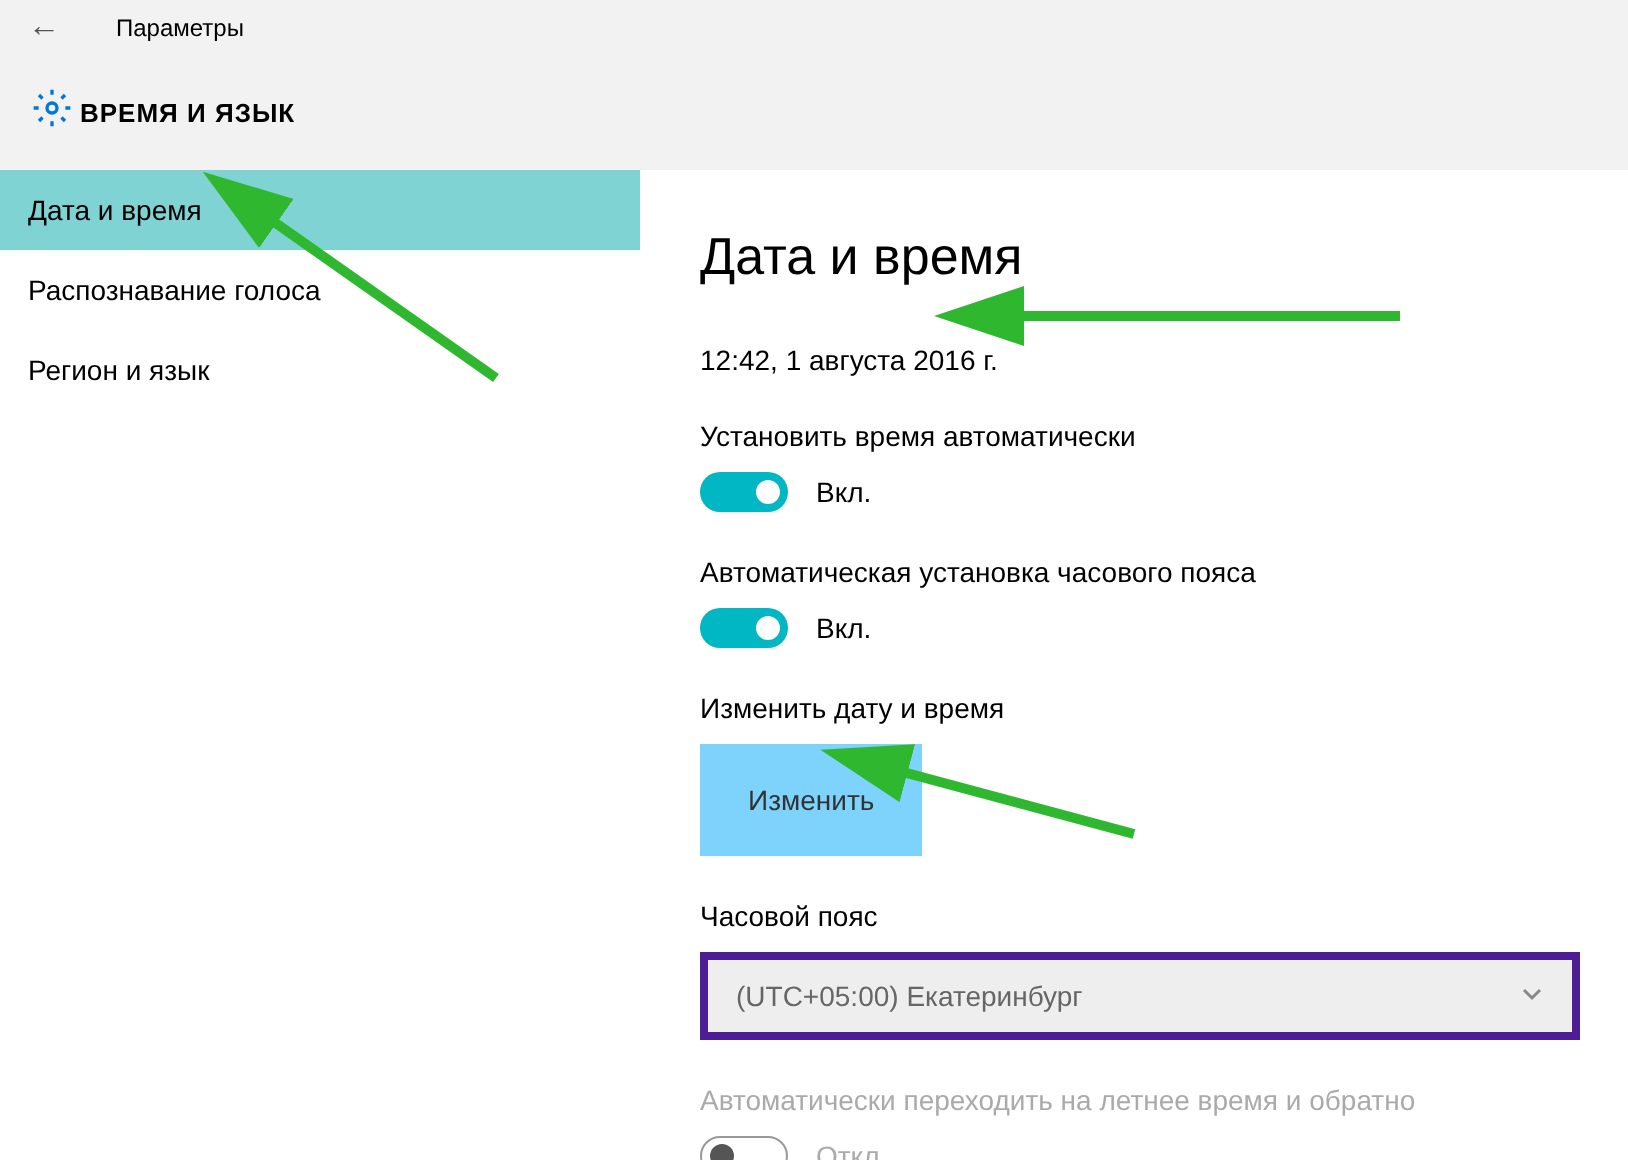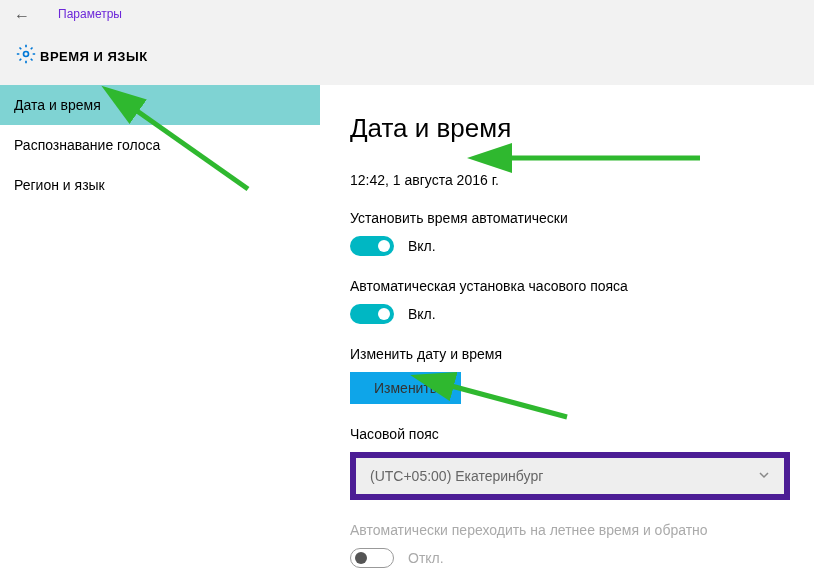--- a/index.html
+++ b/index.html
@@ -1,21 +1,21 @@
 <!DOCTYPE html>
 <html><head>
   <meta charset="utf-8">
   <style>
     * { margin: 0; padding: 0; box-sizing: border-box; font-family: 'Segoe UI', Tahoma, sans-serif; }
     body { width: 814px; height: 580px; background: #fff; overflow: hidden; position: relative; }
     
     .banner { background: #f2f2f2; height: 85px; }
     .banner-top { height: 28px; display: flex; align-items: center; padding-left: 14px; gap: 28px; }
     .back-btn { font-size: 16px; color: #555; cursor: pointer; }
-    .banner-title { font-size: 12px; color: #6d28d9; }
+    .banner-title { font-size: 12px; color: #000000; }
     .banner-bottom { display: flex; align-items: center; gap: 4px; padding-left: 16px; height: 57px; }
     .gear { font-size: 18px; color: #0078d7; }
     .section-title { font-size: 13px; font-weight: 600; letter-spacing: 0.5px; }
     
     .body-wrap { display: flex; height: calc(580px - 85px); }
     .sidebar { width: 320px; background: #fff; }
     .sidebar-item { padding: 12px 14px; font-size: 14px; cursor: pointer; }
     .sidebar-item.active { background: #7fd3d3; }
     
     .content { flex: 1; padding: 28px 30px 10px 30px; overflow-y: auto; }
@@ -26,23 +26,23 @@
     
     .toggle-row { display: flex; align-items: center; gap: 14px; }
     .toggle { width: 44px; height: 20px; background: #ccc; border-radius: 10px; position: relative; cursor: pointer; }
     .toggle.on { background: #00b7c3; }
     .toggle.off { background: #fff; border: 1.5px solid #999; }
     .toggle-knob { width: 12px; height: 12px; background: #fff; border-radius: 50%; position: absolute; top: 4px; }
     .toggle.on .toggle-knob { right: 4px; }
     .toggle.off .toggle-knob { left: 4px; background: #555; top: 2.5px; }
     .toggle-state { font-size: 14px; }
     
-    .change-btn { background: #0ea5e9; border: none; padding: 8px 24px; font-size: 14px; cursor: pointer; color: #333; }
+    .change-btn { background: #7dd3fc; border: none; padding: 20px 24px; font-size: 14px; cursor: pointer; color: #333; }
     
-    .dropdown { background: #eee; border: 6px solid #4c1d95; padding: 10px 14px; font-size: 14px; color: #666; display: flex; justify-content: space-between; align-items: center; cursor: pointer; width: 440px; }
+    .dropdown { background: #eee; border: 4px solid #4c1d95; padding: 10px 14px; font-size: 14px; color: #666; display: flex; justify-content: space-between; align-items: center; cursor: pointer; width: 440px; }
     .chevron { color: #888; }
     
     .disabled-text { color: #aaa; }
     
     
     .arrow { position: absolute; pointer-events: none; }
     .arrow svg { overflow: visible; }
   </style>
 </head>
 <body>

